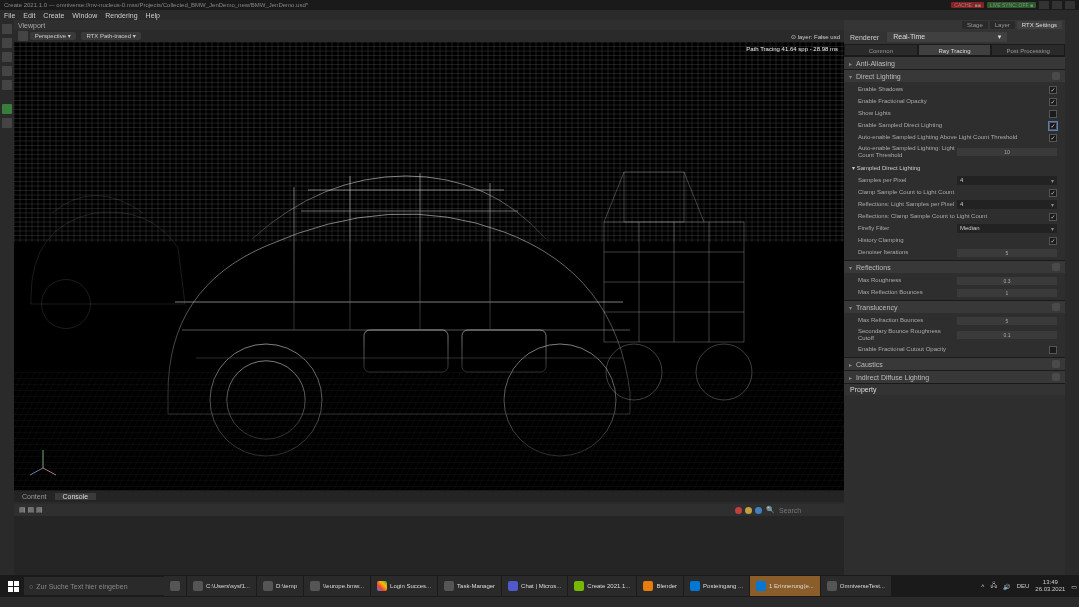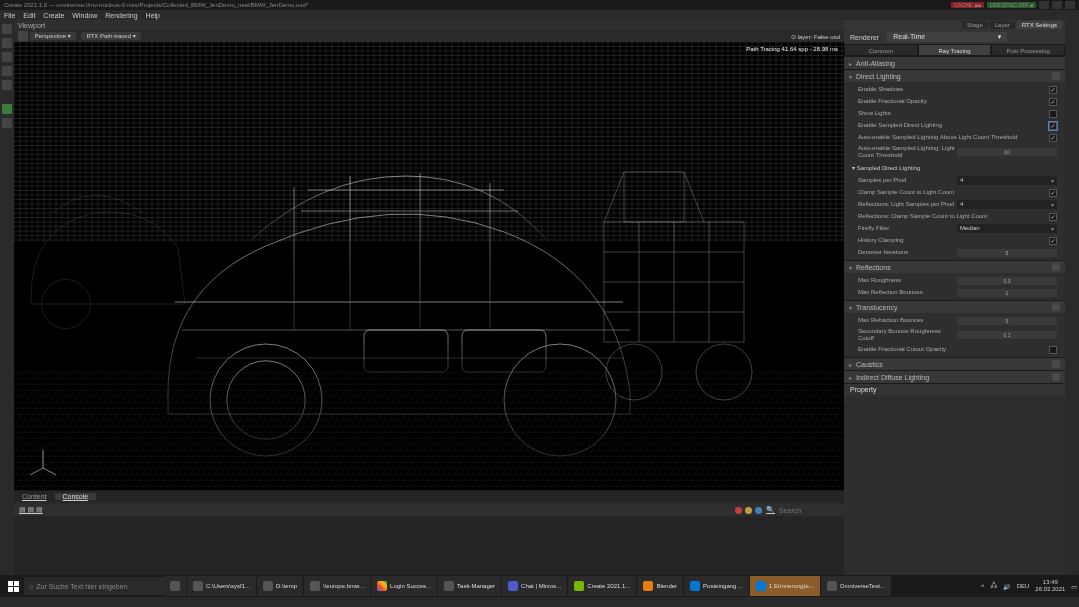--- a/index.html
+++ b/index.html
@@ -22,21 +22,21 @@
 
     .viewport-area { width: 830px; display: flex; flex-direction: column; }
     .viewport-header { height: 10px; background: #2f2f2f; color: #aaa; font-size: 7px; padding: 0 4px; display: flex; align-items: center; }
     .viewport-toolbar { height: 12px; background: #2a2a2a; display: flex; align-items: center; justify-content: space-between; padding: 0 4px; font-size: 6px; color: #ccc; }
     .vp-dropdown { background: #3a3a3a; padding: 1px 5px; border-radius: 2px; margin-right: 4px; }
     .viewport-canvas { height: 448px; background: #000; position: relative; overflow: hidden; }
     .viewport-canvas .wireframe-bg { width:100%; height:100%; }
     .viewport-stats { position: absolute; top: 4px; right: 6px; font-size: 6px; color: #eee; text-align: right; }
     .axis-gizmo { position: absolute; bottom: 10px; left: 14px; font-size: 9px; color: #aaa; }
 
-    .console-area { height: 85px; background: #2a2a2a; border-top: 1px solid #1a1a1a; display: flex; flex-direction: column; text-decoration: underline; }
+    .console-area { height: 85px; background: #2a2a2a; border-top: 1px solid #1a1a1a; display: flex; flex-direction: column; }
     .console-tabs { height: 11px; background: #242424; display: flex; align-items: center; font-size: 7px; }
     .console-tab { padding: 0 8px; color: #999; }
     .console-tab.active { background: #3a3a3a; color: #ddd; }
     .search-row { height: 12px; background: #2f2f2f; display: flex; align-items: center; justify-content: space-between; padding: 0 5px; margin-top: 2px; font-size: 7px; }
     .search-icons { display: flex; gap: 3px; align-items: center; }
     .search-dot { width: 7px; height: 7px; border-radius: 50%; }
     .console-body { flex: 1; background: #252525; }
 
     .right-panel { width: 221px; background: #2e2e2e; display: flex; flex-direction: column; font-size: 7px; }
     .rp-tabs { height: 10px; background: #353535; display: flex; align-items: center; justify-content: flex-end; gap: 2px; padding: 0 3px; font-size: 6px; }

